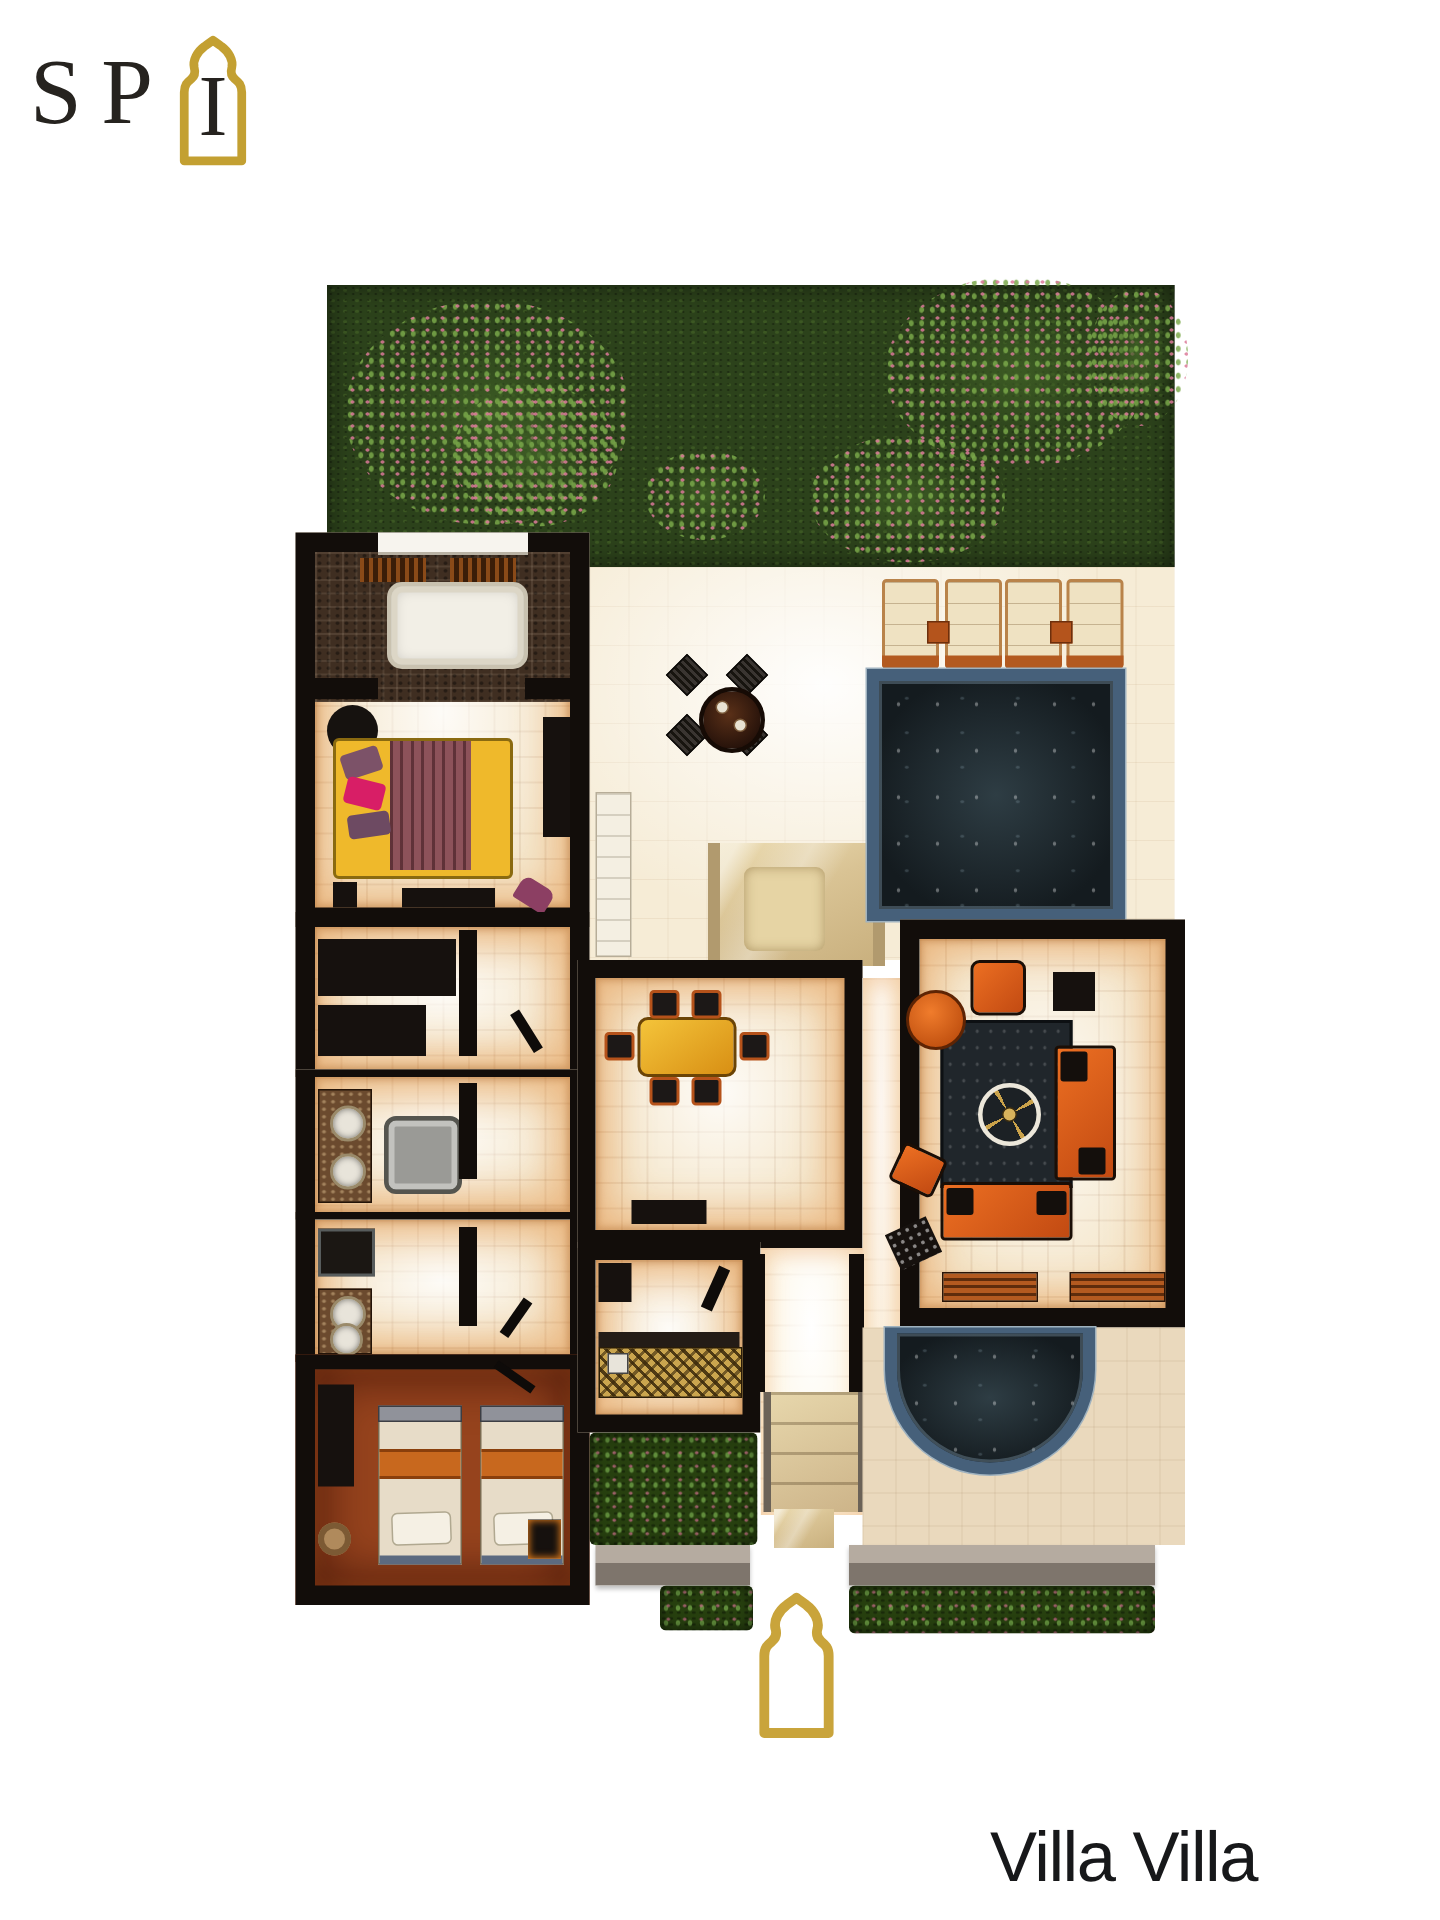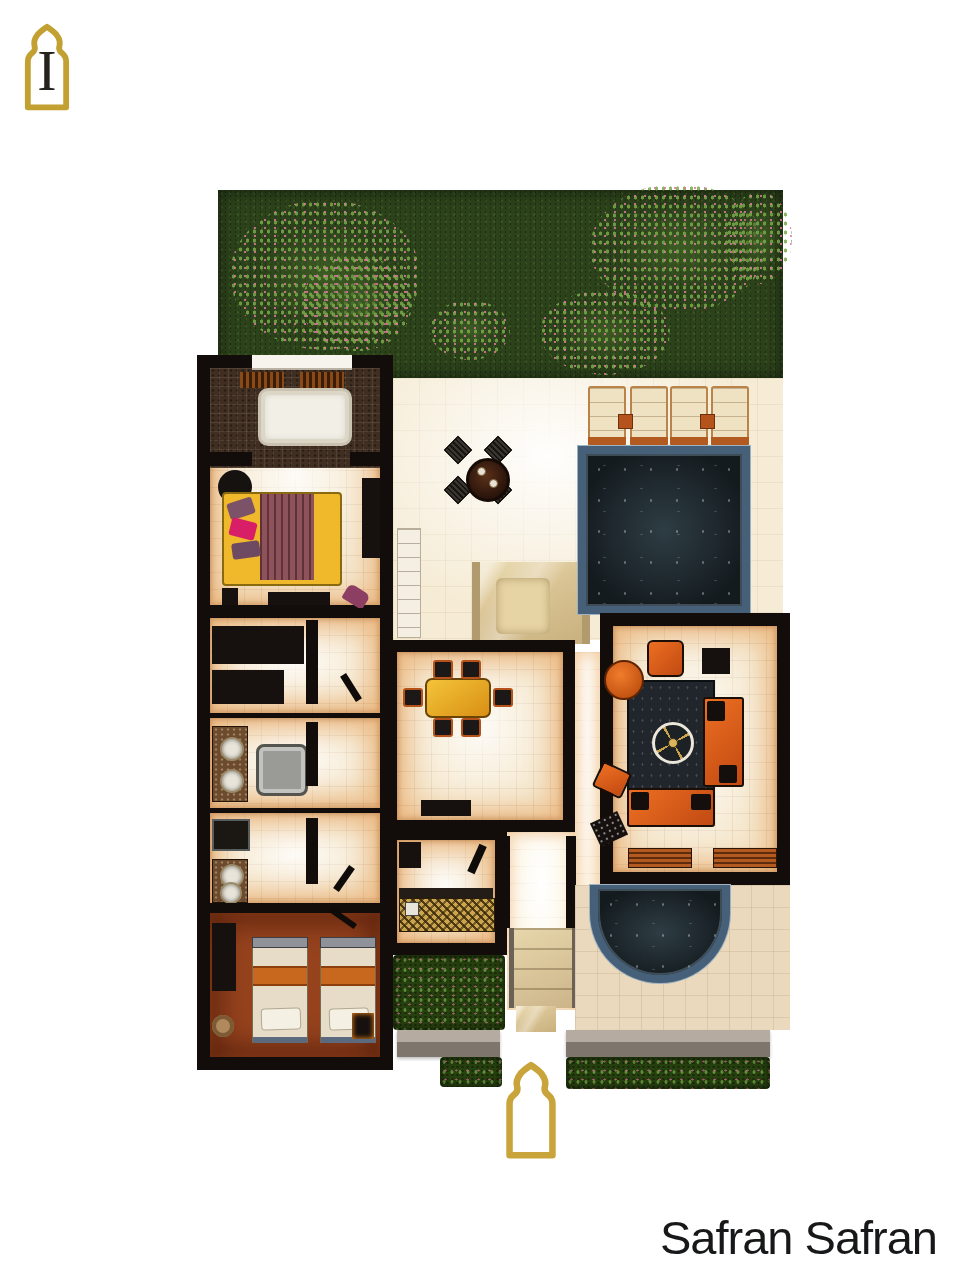--- a/index.html
+++ b/index.html
@@ -178,20 +178,21 @@
         repeating-linear-gradient(45deg, rgba(58,40,10,.85) 0 2px, transparent 2px 6px),
         repeating-linear-gradient(-45deg, rgba(58,40,10,.6) 0 2px, transparent 2px 6px);
         border:1px solid #2a1c08;}
 </style>
 </head>
 <body>
 
 <div class="canvas">
 
   <div class="logo">
+    <span class="lt">SP</span>
     <span class="logo-arch">
       <svg viewBox="0 0 60 104">
         <path d="M7,100 V45 C7,39 9.5,37 12.5,34.5 C15.5,32 16,29 15,25.5 C13.5,19.5 17.5,12.5 23,8.5 C26,6.2 28.6,4.4 30,3.4 C31.4,4.4 34,6.2 37,8.5 C42.5,12.5 46.5,19.5 45,25.5 C44,29 44.5,32 47.5,34.5 C50.5,37 53,39 53,45 V100 H7 Z" fill="none" stroke="#c3a032" stroke-width="7" stroke-linejoin="round"></path>
       </svg>
       <span class="arch-letter">I</span>
     </span>
   </div>
 
   <div class="floorplan">
 
@@ -356,15 +357,15 @@
     <div class="greens" style="left:566px;top:1057px;width:204px;height:32px;"></div>
 
     <div class="entrance-arch">
       <svg viewBox="0 0 60 104">
         <path d="M7,100 V45 C7,39 9.5,37 12.5,34.5 C15.5,32 16,29 15,25.5 C13.5,19.5 17.5,12.5 23,8.5 C26,6.2 28.6,4.4 30,3.4 C31.4,4.4 34,6.2 37,8.5 C42.5,12.5 46.5,19.5 45,25.5 C44,29 44.5,32 47.5,34.5 C50.5,37 53,39 53,45 V100 H7 Z" fill="none" stroke="#c9a43b" stroke-width="7" stroke-linejoin="round"></path>
       </svg>
     </div>
 
   </div>
 
-  <div class="villa-name">Safran Safran</div>
+  <div class="villa-name">Villa Villa</div>
 
 </div>
 
 </body></html>

